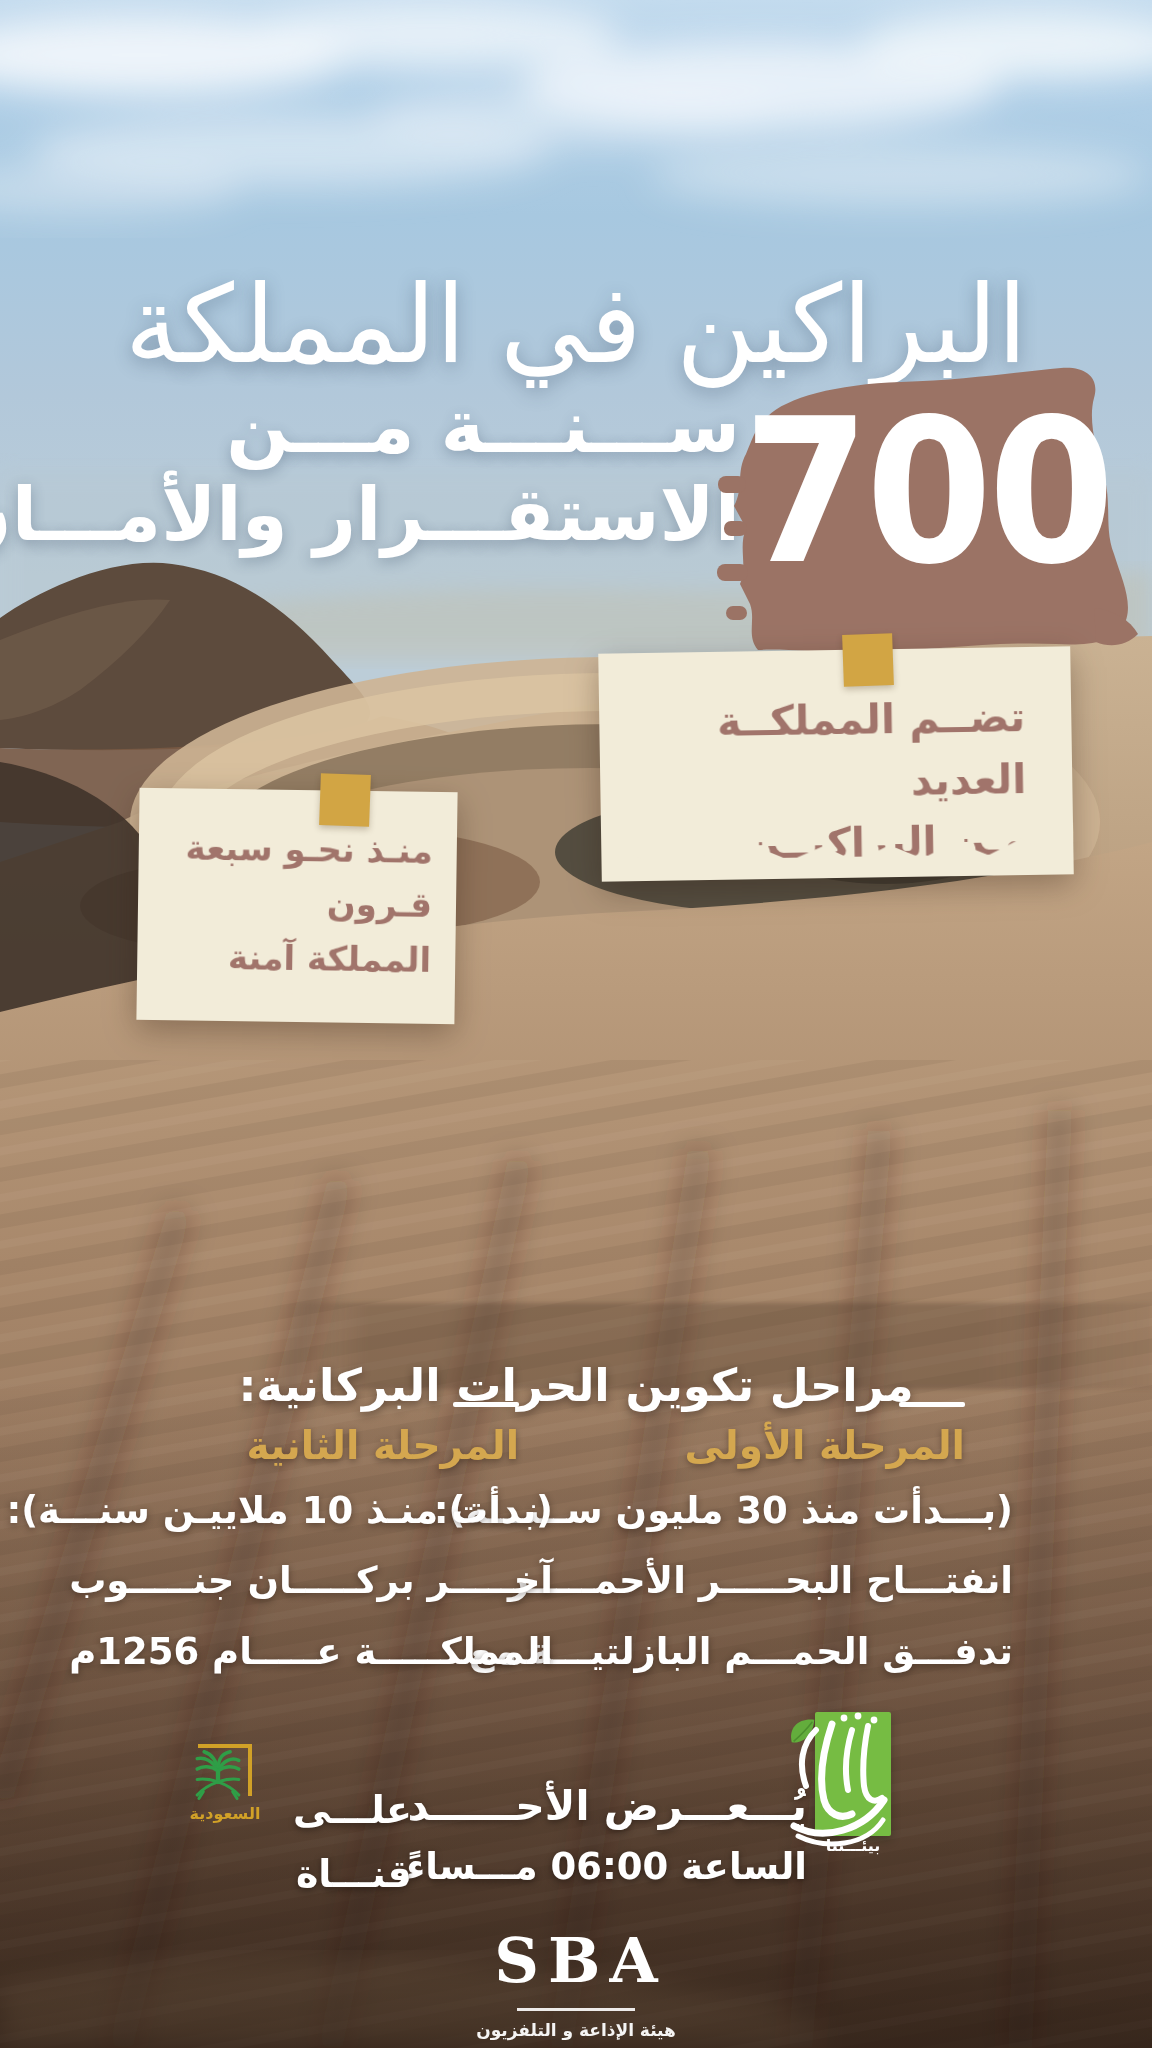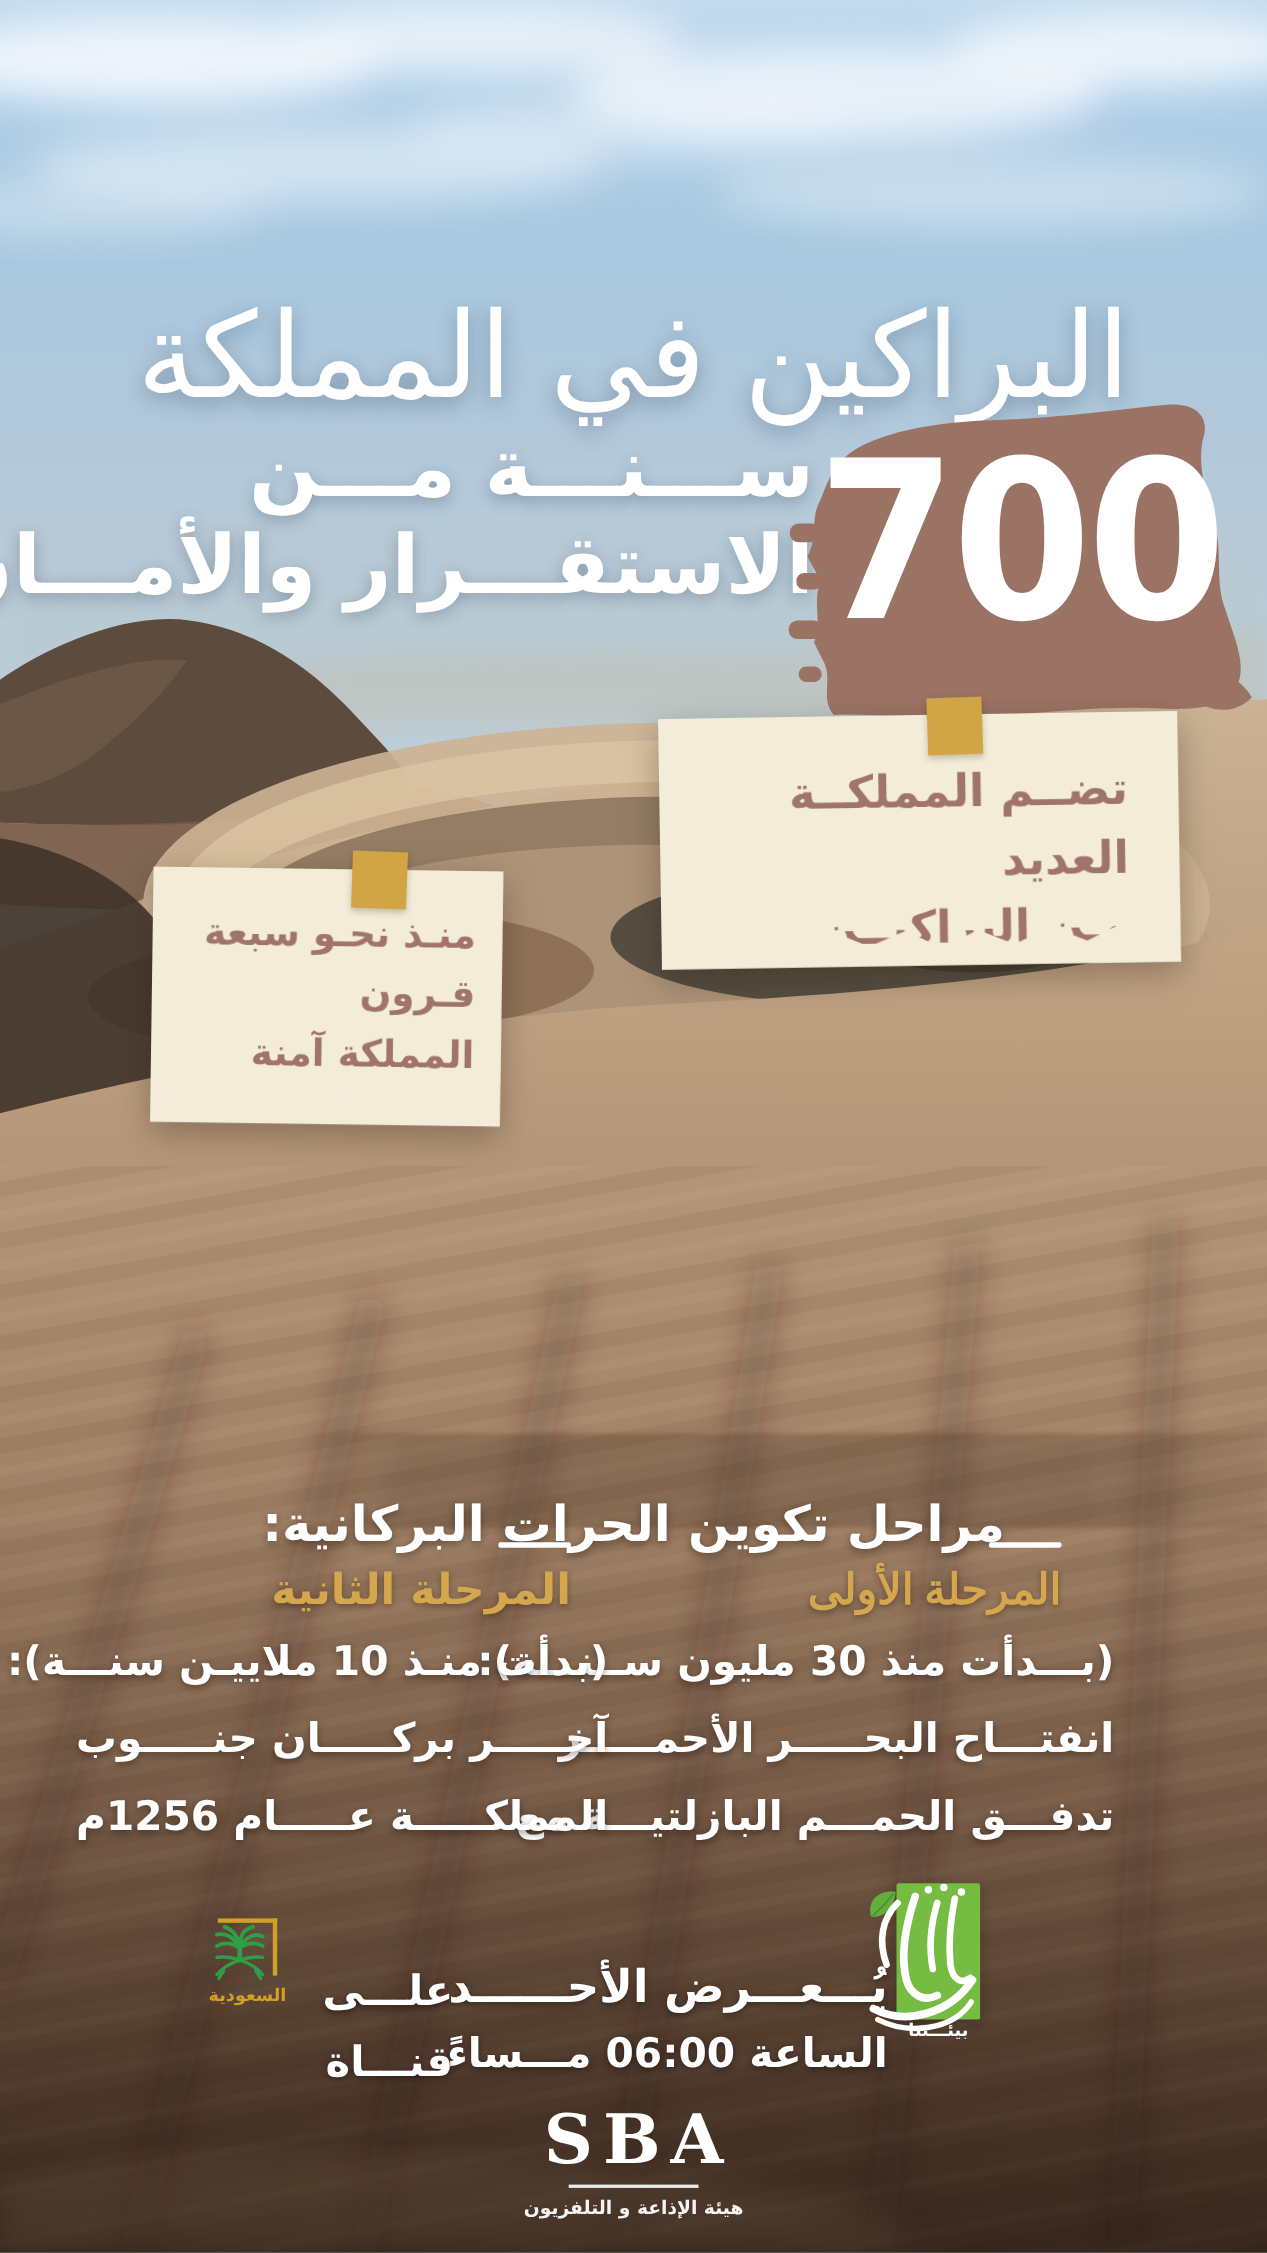--- a/index.html
+++ b/index.html
@@ -92,21 +92,21 @@
     height:5px;width:66px;background:var(--text_white);
     margin-left:auto;border-radius:2px;
   }
   .stage-1 .dash{margin-right:60px;}
   .stage-2 .dash{margin-right:46px;}
   .stage h3{
     margin:16px 0 10px;font-size:39px;line-height:1.2;
     color:var(--stage_label_gold,#d4a74f);
     text-shadow:0 2px 6px rgba(30,18,10,.4);
   }
-  .stage-1 h3{margin-right:60px;font-family:Liberation Serif, serif;}
+  .stage-1 h3{margin-right:60px;}
   .stage-2 h3{margin-right:46px;}
   .stage p{
     margin:12px;font-size:37px;line-height:1.58;font-weight:bold;
     color:var(--text_white);text-shadow:0 2px 7px rgba(30,18,10,.45);
     white-space:nowrap;
   }
 
   
   .airs{top:1782px;right:345px;width:430px;text-align:right;}
   .airs p{margin:0;color:var(--text_white);font-weight:bold;white-space:nowrap;
@@ -136,21 +136,21 @@
   .program .leaf{position:absolute;left:2px;top:10px;width:30px;height:32px;}
   .program .caption{
     position:absolute;top:130px;left:29px;width:76px;text-align:center;
     font-size:16px;font-weight:bold;color:var(--text_white);
   }
 
   
   .sba{top:1914px;left:0;right:0;text-align:center;color:var(--text_white);}
   .sba-word{
     font-family:"DejaVu Serif",serif;font-size:62px;font-weight:bold;
-    letter-spacing:9px;line-height:1;margin:0;text-indent:9px;
+    letter-spacing:9px;line-height:1;margin:16px;text-indent:9px;
   }
   .sba-line{width:118px;height:3px;background:rgba(255,255,255,.9);margin:10px auto 9px;}
   .sba-org{margin:0;font-size:17px;font-weight:bold;opacity:.95;}
 </style>
 </head>
 <body>
 
 <div class="poster">
 
   <svg class="bg" viewBox="0 0 1152 2048" preserveAspectRatio="none" aria-hidden="true">

